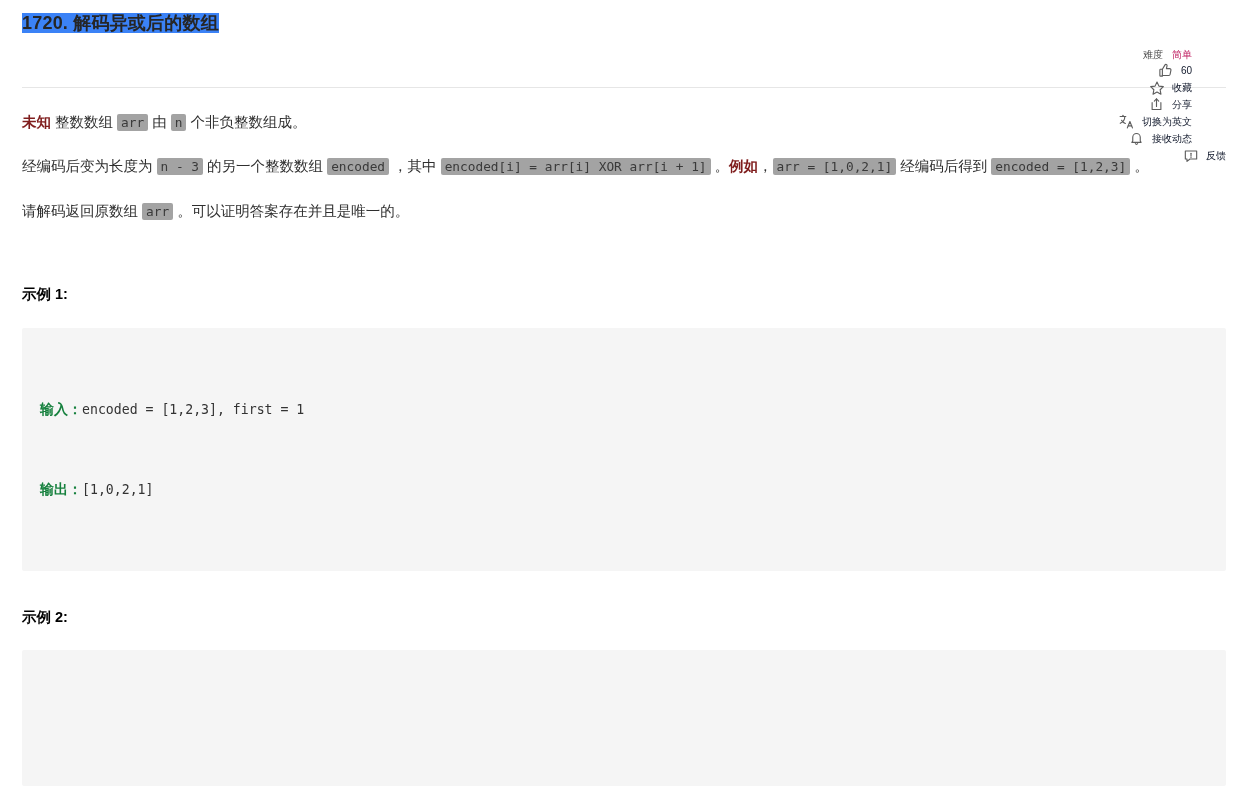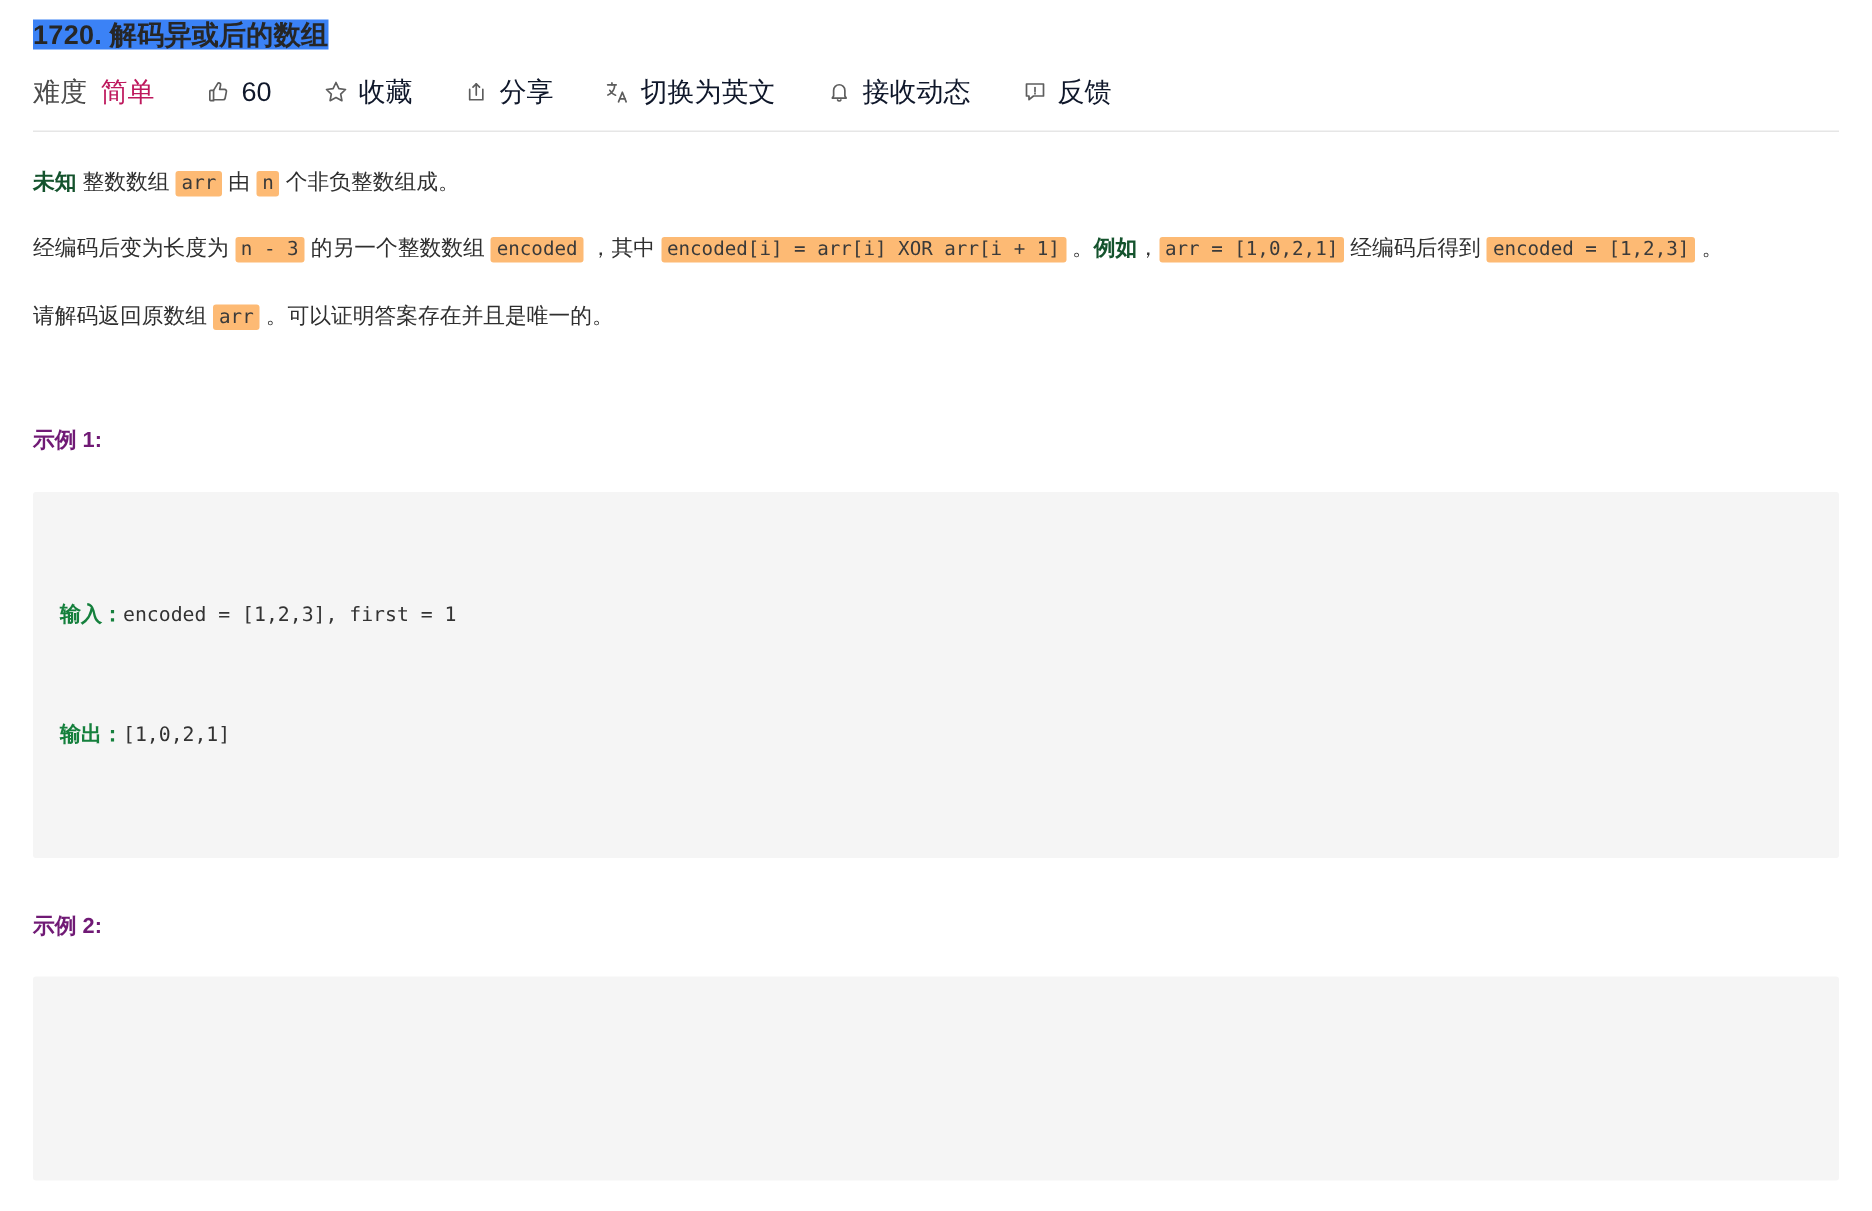--- a/index.html
+++ b/index.html
@@ -30,25 +30,26 @@
     font-weight: 700;
     color: #262626;
     background: #3b82f6;
     line-height: 26px;
     letter-spacing: 0.2px;
   }
 
   
   .meta-row {
     display: flex;
-    align-items: center;
+    align-items: flex-end;
     padding: 12px 22px 0 22px;
-    font-size: 18px;
+    font-size: 10px;
     color: #3c3c3c;
     height: 26px;
+    flex-direction: column;
   }
   .meta-item {
     display: flex;
     align-items: center;
     margin-right: 34px;
     white-space: nowrap;
     cursor: pointer;
   }
   .meta-item:last-child { margin-right: 0; }
   .meta-label-dim { color: #4b4b4b; margin-right: 9px; }
@@ -76,37 +77,37 @@
   .content {
     padding: 0 22px;
     font-size: 14.5px;
     line-height: 1.75;
     color: #2f2f2f;
   }
   .para {
     margin: 19px 0 0 0;
   }
   .para:first-child { margin-top: 22px; }
-  b, strong { font-weight: 700; color: #14532d; }
+  b, strong { font-weight: 700; color: #7f1d1d; }
 
   code.inline {
     font-family: "DejaVu Sans Mono", "Liberation Mono", monospace;
-    background: #fdba74;
+    background: #a3a3a3;
     color: #3a3a3a;
     font-size: 12.8px;
     padding: 1px 4px;
     border-radius: 2px;
     white-space: nowrap;
   }
 
   
   .section-heading {
     font-size: 14.5px;
     font-weight: 700;
-    color: #701a75;
+    color: #000000;
     margin: 0;
   }
   .sec-ex1 { margin-top: 58px; }
   .sec-ex2 { margin-top: 34px; }
 
   
   .example-block {
     background: #f5f5f5;
     margin-top: 20px;
     padding: 16px 18px 15px 18px;

